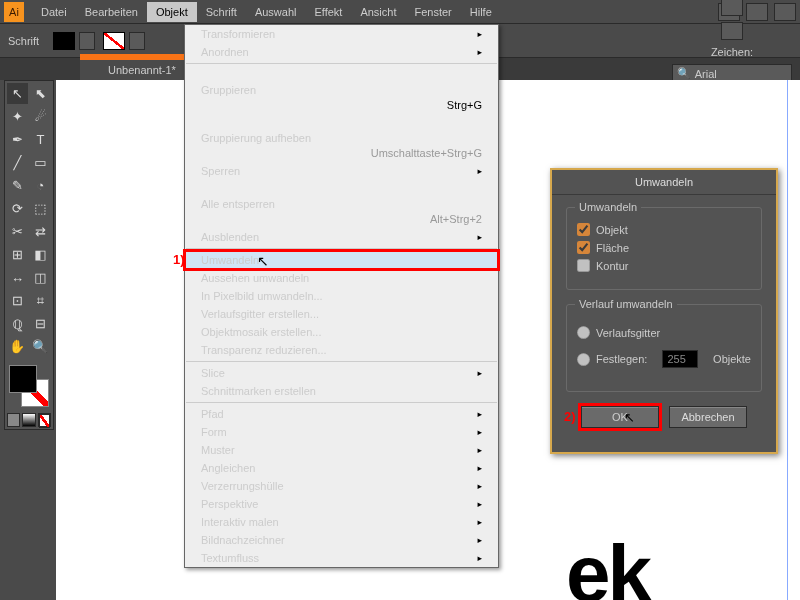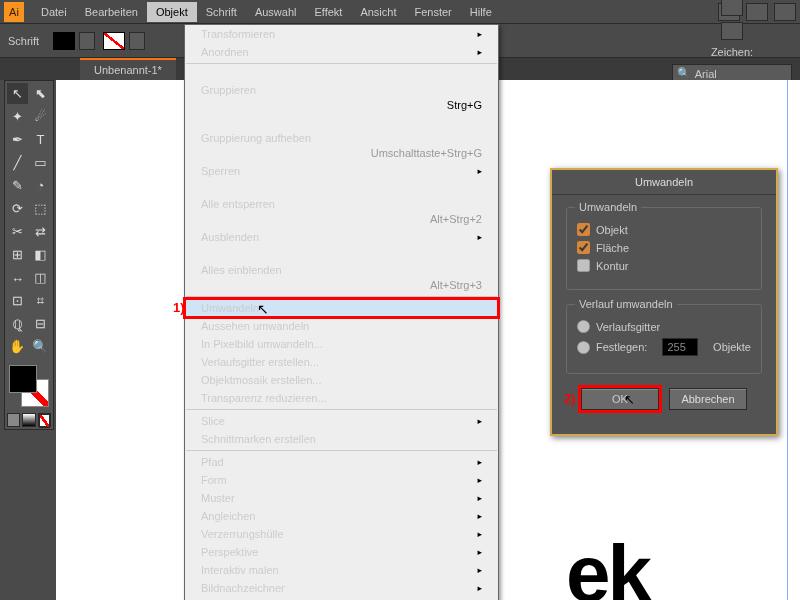--- a/index.html
+++ b/index.html
@@ -20,21 +20,21 @@
 .swatch{width:22px;height:18px;border:1px solid #000;}
 .swatch.black{background:#000;}
 .swatch.none{background:#fff;position:relative;}
 .swatch.none::after{content:"";position:absolute;left:0;top:0;right:0;bottom:0;background:linear-gradient(to top right,transparent 45%,red 45%,red 55%,transparent 55%);}
 .dd{width:16px;height:18px;background:#5a5a5a;border:1px solid #2a2a2a;}
 .ctrl-right{margin-left:auto;display:flex;align-items:center;gap:6px;flex-direction:column;}
 .font-dd{background:#5a5a5a;border:1px solid #2a2a2a;height:20px;width:120px;padding:2px 4px;display:flex;align-items:center;}
 
 
 .doctabs{background:#3a3a3a;height:22px;display:flex;align-items:end;padding-left:80px;}
-.doctab{background:#4a4a4a;padding:4px 14px;color:#ccc;border-top:2px solid #f97316;}
+.doctab{background:#4a4a4a;padding:4px 28px;color:#ccc;border-top:6px solid #f97316;}
 
 
 .toolbox{position:absolute;left:4px;top:80px;width:50px;background:#535353;border:1px solid #2a2a2a;display:flex;flex-wrap:wrap;padding:2px;gap:2px;}
 .tool{width:21px;height:21px;background:#535353;display:flex;align-items:center;justify-content:center;color:#ddd;font-size:13px;}
 .tool.sel{background:#3a3a3a;}
 .fillstroke{width:46px;height:46px;position:relative;margin-top:4px;}
 .fs-a{position:absolute;width:28px;height:28px;background:#000;border:1px solid #888;left:2px;top:2px;}
 .fs-b{position:absolute;width:28px;height:28px;background:#fff;border:1px solid #888;right:2px;bottom:2px;}
 .fs-b::after{content:"";position:absolute;inset:0;background:linear-gradient(to top right,transparent 42%,red 42%,red 58%,transparent 58%);}
 .mini-sw{width:46px;height:14px;display:flex;gap:2px;margin-top:2px;}
@@ -58,21 +58,21 @@
 
 
 .dialog{position:absolute;right:22px;top:168px;width:228px;background:#535353;border:2px solid #d6a84d;box-shadow:2px 2px 6px rgba(0,0,0,.5);}
 .dlg-title{background:#535353;text-align:center;padding:6px;color:#ddd;border-bottom:1px solid #3a3a3a;}
 .dlg-body{padding:12px 14px;}
 .fieldset{border:1px solid #6a6a6a;border-radius:3px;padding:10px 10px 12px;margin-bottom:14px;position:relative;}
 .legend{position:absolute;top:-7px;left:8px;background:#535353;padding:0 4px;color:#ccc;}
 .chk{display:flex;align-items:center;gap:6px;margin:5px 0;color:#ddd;}
 .chk.dis{color:#888;}
 .chk input{accent-color:#d6863a;}
-.radio{display:flex;align-items:center;gap:6px;margin:5px 0;color:#888;}
+.radio{display:flex;align-items:center;gap:6px;margin:11px 0;color:#888;}
 .numfield{background:#000000;border:1px solid #2a2a2a;width:40px;height:18px;padding:0 4px;color:#888;display:inline-flex;align-items:center;}
 .dlg-btns{display:flex;gap:10px;justify-content:center;margin:8px 0 12px;}
 .btn{width:78px;height:22px;background:#6a6a6a;border:1px solid #2a2a2a;color:#ddd;display:flex;align-items:center;justify-content:center;box-shadow:inset 0 1px 0 #888;}
 .btn.ok{outline:3px solid red;outline-offset:0;position:relative;}
 .callout2{position:absolute;left:-18px;top:2px;color:red;font-weight:bold;font-size:13px;}
 .cursor2{position:absolute;left:42px;top:3px;font-size:13px;color:#000;}
 .vline{position:absolute;right:12px;top:80px;bottom:0;width:1px;background:#88aaff;}
 </style>
 </head>
 <body>
@@ -184,24 +184,20 @@
     <div class="dd-item sub">
       <span>Sperren</span>
     </div>
     <div class="dd-item dis">
       <span>Alle entsperren</span>
       <span class="sc">Alt+Strg+2</span>
     </div>
     <div class="dd-item sub">
       <span>Ausblenden</span>
     </div>
-    <div class="dd-item dis">
-      <span>Alles einblenden</span>
-      <span class="sc">Alt+Strg+3</span>
-    </div>
     <div class="dd-sep"></div>
     <div class="dd-item hl">
       <span>Umwandeln</span>
       <span class="callout1">1)</span>
       <span class="cursor1">↖</span>
     </div>
     <div class="dd-item dis">
       <span>Aussehen umwandeln</span>
     </div>
     <div class="dd-item">

